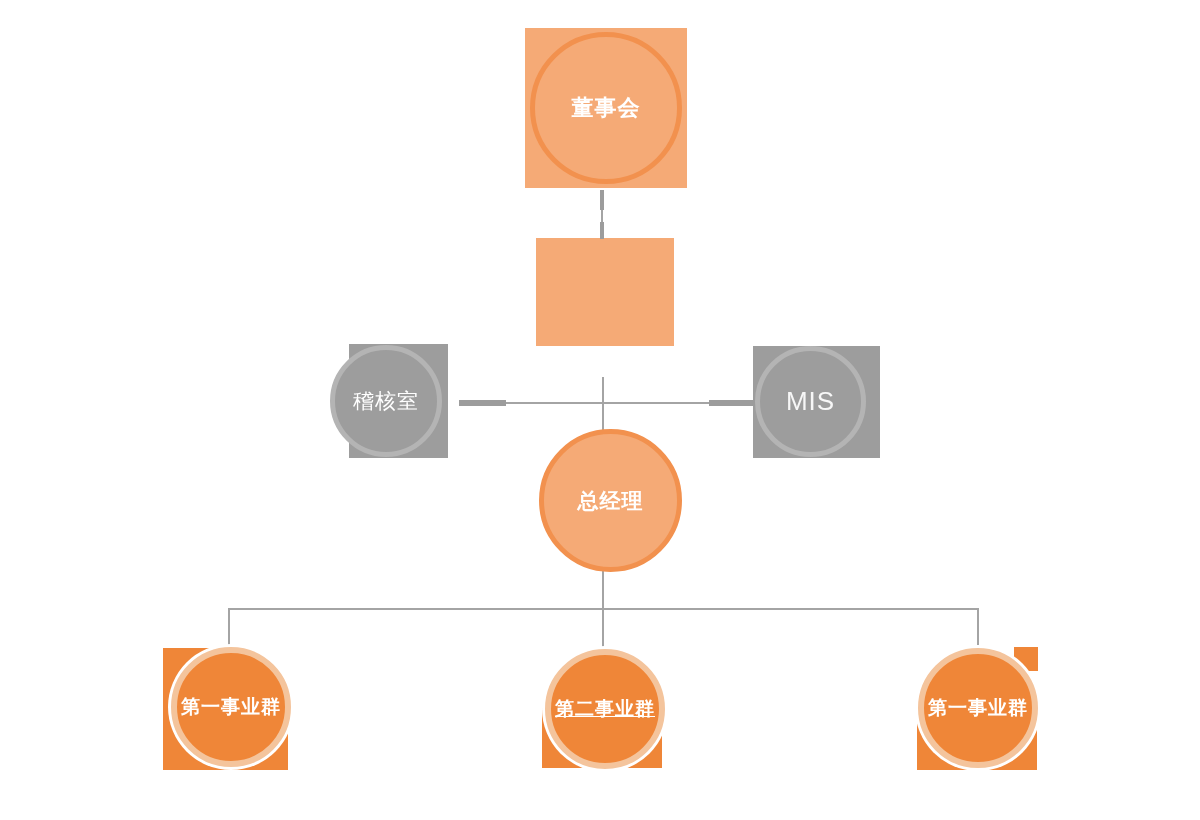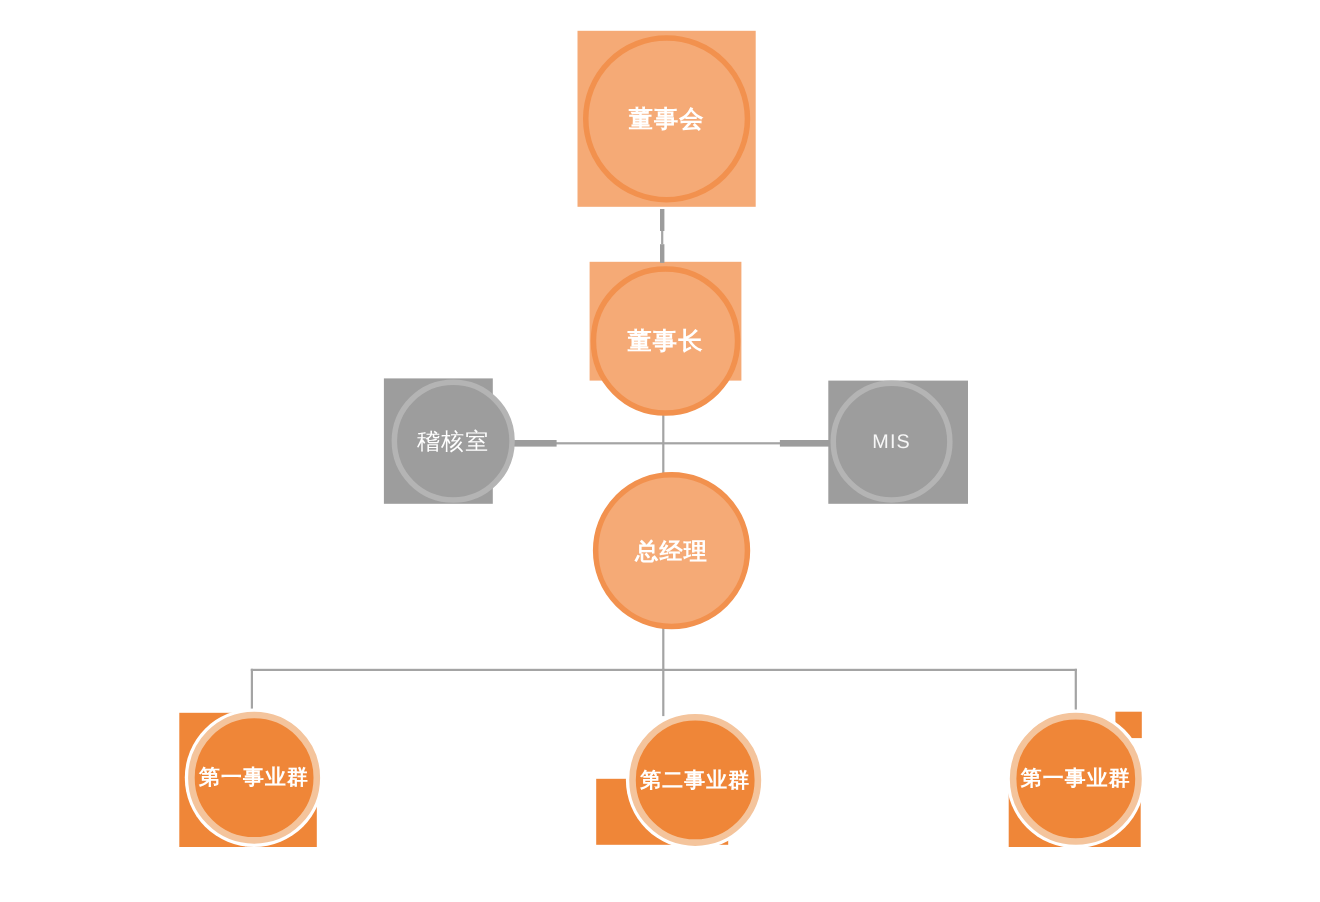--- a/index.html
+++ b/index.html
@@ -45,44 +45,44 @@
   .skin-gray.circle         { background: var(--gray-fill); border: 5px solid var(--gray-border); }
   .skin-orange-dark.sq      { background: var(--orange-dark); }
   .skin-orange-dark.circle  { background: var(--orange-dark); border: 6px solid var(--peach);
                               box-shadow: 0 0 0 3px #ffffff; }
   
   .lbl        { font-weight: bold; letter-spacing: 1px; }
   .lbl-xl     { font-size: 22px; }
   .lbl-lg     { font-size: 21px; }
   .lbl-md     { font-size: 19px; }
   .lbl-plain  { font-weight: normal; letter-spacing: 1px; font-size: 21px; }
-  .lbl-mis    { font-weight: normal; letter-spacing: 1px; font-size: 18px; color: #f7f7f7; }
+  .lbl-mis    { font-weight: normal; letter-spacing: 1px; font-size: 26px; color: #f7f7f7; }
 
   
   
   .board-sq      { left: 525px; top: 28px;  width: 162px; height: 160px; }
   .board-circle  { left: 530px; top: 32px;  width: 152px; height: 152px; }
   
   .chair-sq      { left: 536px; top: 238px; width: 138px; height: 108px; }
   .chair-circle  { left: 537px; top: 242px; width: 136px; height: 136px; }
   
   .audit-sq      { left: 349px; top: 344px; width: 99px;  height: 114px; }
-  .audit-circle  { left: 356px; top: 345px; width: 112px; height: 112px; }
+  .audit-circle  { left: 330px; top: 345px; width: 112px; height: 112px; }
   
   .mis-sq        { left: 753px; top: 346px; width: 127px; height: 112px; }
   .mis-circle    { left: 755px; top: 346px; width: 111px; height: 111px; }
   
   .gm-circle     { left: 539px; top: 429px; width: 143px; height: 143px; }
   
   .bg1-sq-a      { left: 163px; top: 648px; width: 60px;  height: 122px; }
   .bg1-sq-b      { left: 223px; top: 700px; width: 65px;  height: 70px;  }
   .bg1-circle    { left: 171px; top: 647px; width: 120px; height: 120px; }
   
   .bg2-sq-a      { left: 542px; top: 708px; width: 120px; height: 60px;  }
-  .bg2-circle    { left: 572px; top: 649px; width: 120px; height: 120px; }
+  .bg2-circle    { left: 545px; top: 649px; width: 120px; height: 120px; text-decoration: underline; }
   
   .hq-sq-a       { left: 1014px; top: 647px; width: 24px;  height: 24px; }
   .hq-sq-b       { left: 917px;  top: 708px; width: 120px; height: 62px; }
   .hq-circle     { left: 918px;  top: 648px; width: 120px; height: 120px; }
 
   
   .c-board-chair-a { left: 600px; top: 190px; width: 4px;    height: 20px; }
   .c-board-chair-b { left: 601px; top: 210px; width: 1.5px;  height: 12px; }
   .c-board-chair-c { left: 600px; top: 222px; width: 4px;    height: 17px; }
   .c-chair-gm      { left: 602px; top: 377px; width: 1.5px;  height: 53px; }
@@ -120,23 +120,20 @@
   <div class="line thin c-gm-down"></div>
   <div class="line thin c-dist-h"></div>
   <div class="line thin c-drop-left"></div>
   <div class="line thin c-drop-mid"></div>
   <div class="line thin c-drop-right"></div>
 
   <div class="circle skin-orange-light board-circle">
     <span class="lbl lbl-xl">董事会</span>
   </div>
 
-  <div class="circle skin-orange-light chair-circle">
-    <span class="lbl lbl-xl">董事长</span>
-  </div>
 
   <div class="circle skin-gray audit-circle">
     <span class="lbl-plain">稽核室</span>
   </div>
 
   <div class="circle skin-gray mis-circle">
     <span class="lbl-mis">MIS</span>
   </div>
 
   <div class="circle skin-orange-light gm-circle">

